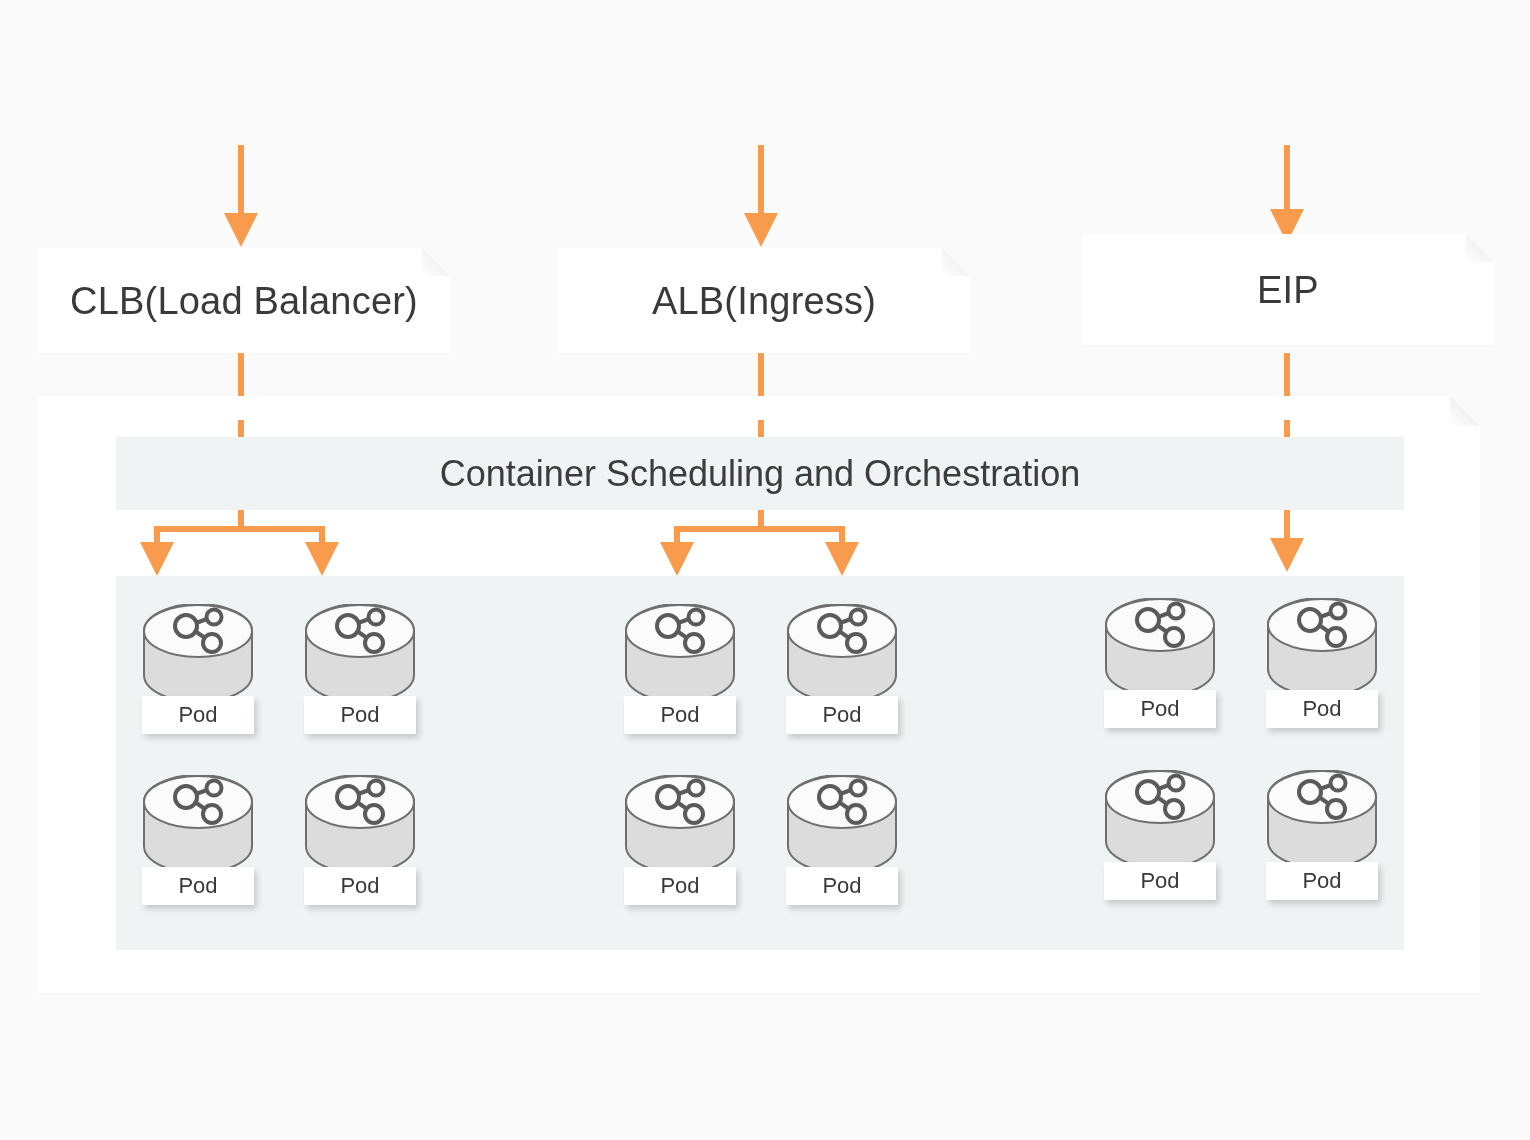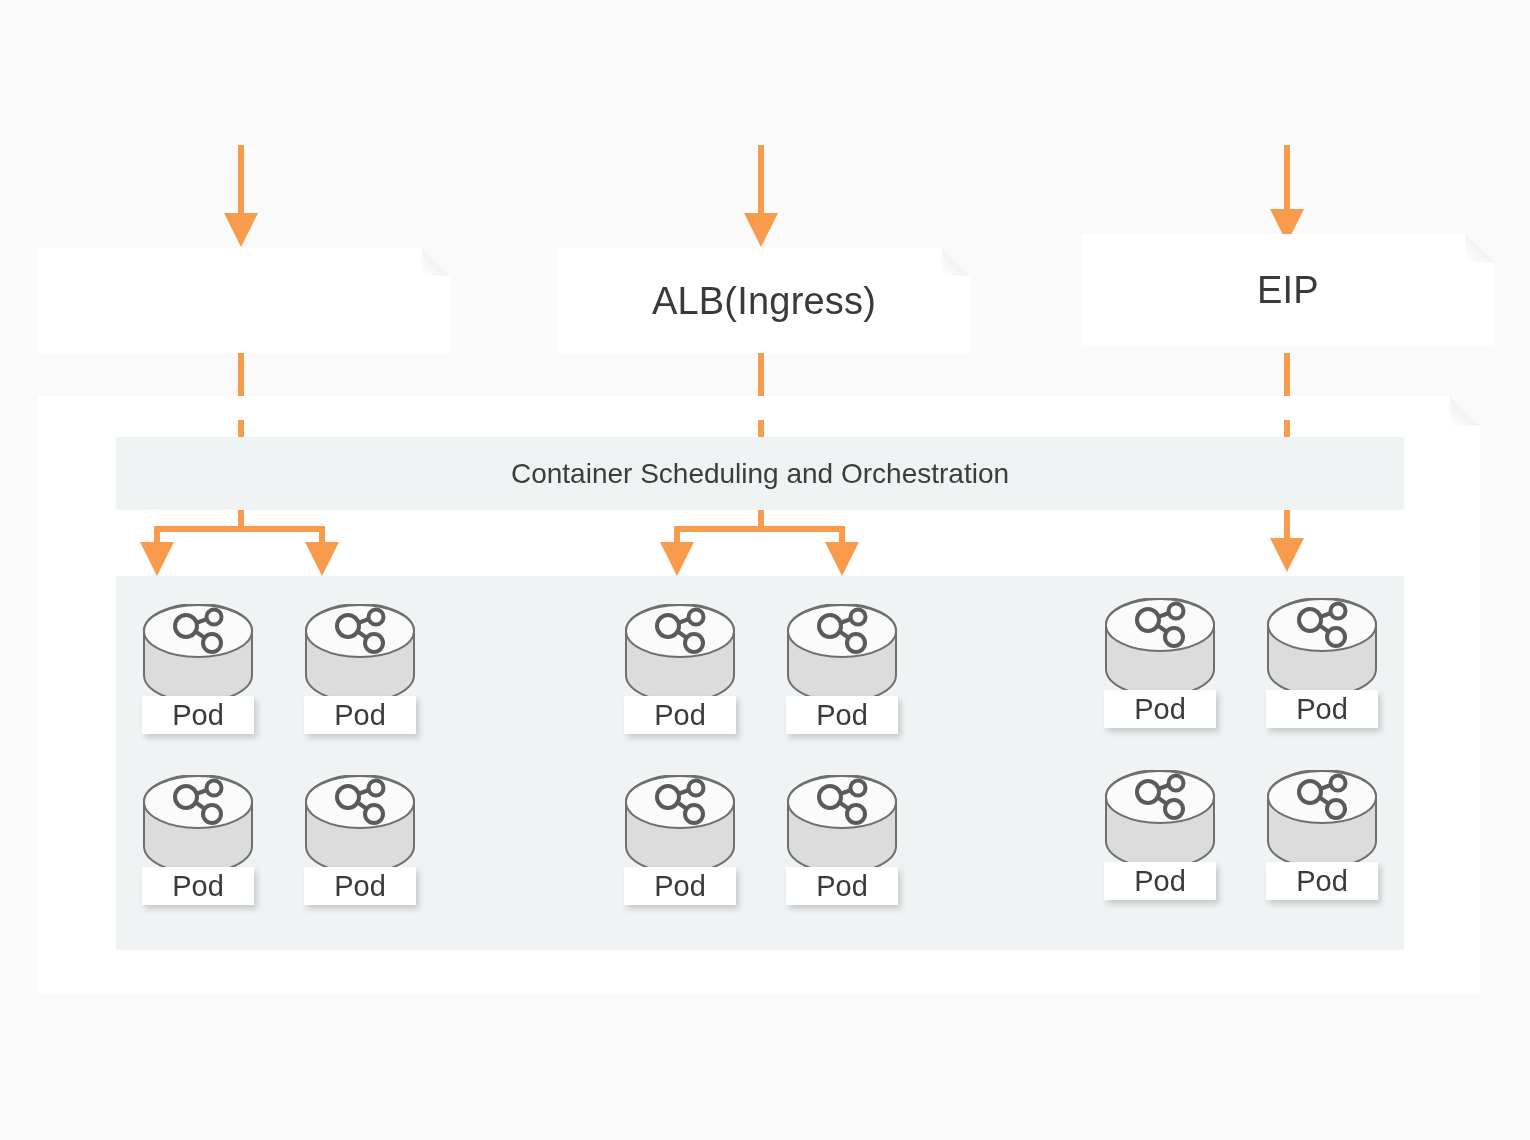--- a/index.html
+++ b/index.html
@@ -88,21 +88,21 @@
 
   
   .orch-bar {
     position: absolute;
     background: #eff3f4;
     display: flex;
     align-items: center;
     justify-content: center;
   }
   .orch-bar .label {
-    font-size: 28px;
+    font-size: 36px;
     color: #3c3c3c;
     line-height: 1;
   }
 
   
   .pod-region {
     position: absolute;
     background: #eff3f4;
   }
 
@@ -122,21 +122,21 @@
     margin-top: -6px;
     width: 112px;
     height: 38px;
     background: #ffffff;
     box-shadow: 3px 4px 6px rgba(0,0,0,0.17);
     display: flex;
     align-items: center;
     justify-content: center;
   }
   .pod .pod-label span {
-    font-size: 29px;
+    font-size: 22px;
     color: #3a3a3a;
     line-height: 1;
   }
 </style>
 </head>
 <body>
 
 <div class="abs">
   <div class="conn-v" style="left:238px; top:145px; width:6px; height:72px;"></div>
   <div class="arrow-head" style="left:224px; top:213px;"></div>
@@ -144,20 +144,21 @@
 <div class="abs">
   <div class="conn-v" style="left:758px; top:145px; width:6px; height:72px;"></div>
   <div class="arrow-head" style="left:744px; top:213px;"></div>
 </div>
 <div class="abs">
   <div class="conn-v" style="left:1284px; top:145px; width:6px; height:68px;"></div>
   <div class="arrow-head" style="left:1270px; top:209px;"></div>
 </div>
 
 <div class="entity-card" style="left:38px; top:248px; width:412px; height:105px;">
+  <span class="label">CLB(Load Balancer)</span>
   <span class="fold"></span>
 </div>
 
 <div class="entity-card" style="left:558px; top:248px; width:412px; height:105px;">
   <span class="label">ALB(Ingress)</span>
   <span class="fold"></span>
 </div>
 
 <div class="entity-card" style="left:1082px; top:234px; width:412px; height:111px;">
   <span class="label">EIP</span>

